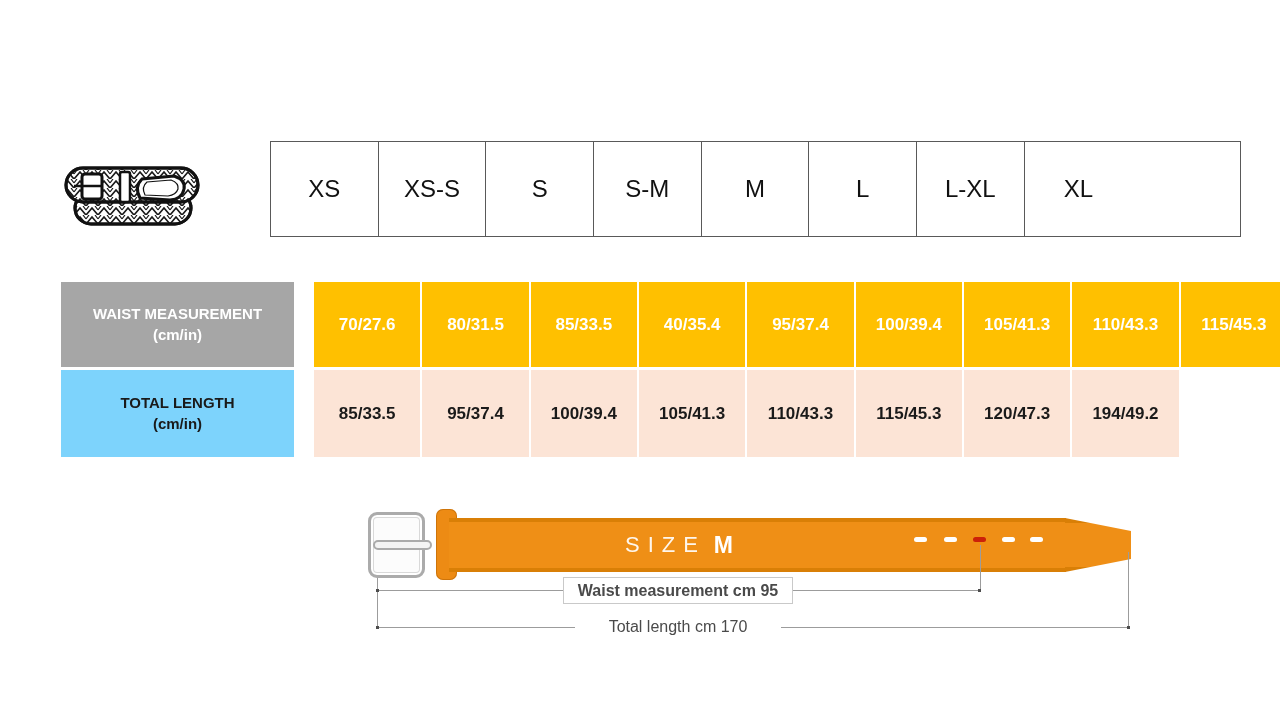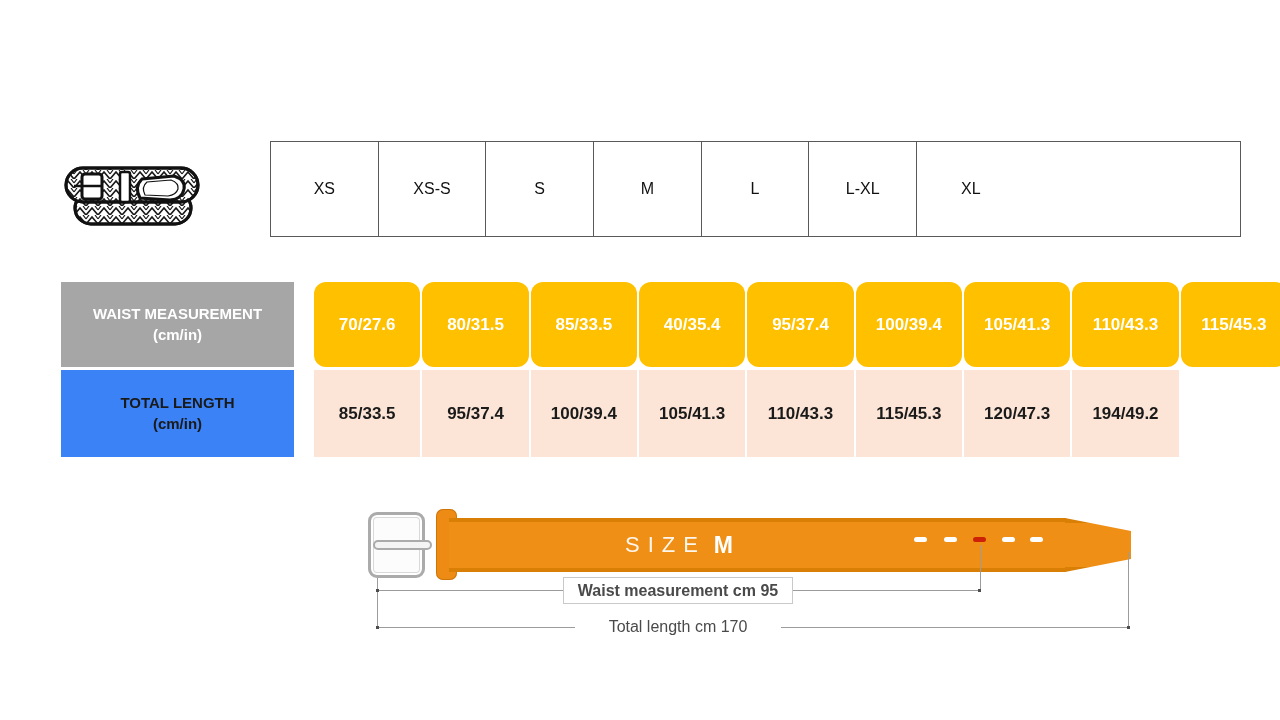--- a/index.html
+++ b/index.html
@@ -8,41 +8,41 @@
     font-family:"Liberation Sans",sans-serif;
   }
   
   .size-header{
     position:absolute;left:270px;top:141px;width:971px;height:96px;
     display:grid;grid-template-columns:repeat(9,1fr);
     border:1px solid #595959;box-sizing:border-box;background:#fff;
   }
   .size-header .cell{
     display:flex;align-items:center;justify-content:center;
-    border-right:1px solid #595959;font-size:16px;color:#111;
+    border-right:1px solid #595959;font-size:24px;color:#111;
   }
   .size-header .cell:last-child{border-right:none;}
   
   .measure-grid{
     position:absolute;left:16px;top:282px;width:1226px;
     display:grid;grid-template-columns:233px 16px repeat(9,1fr);
     grid-template-rows:85px 87px;column-gap:2px;row-gap:3px;margin-left:45px;
   }
   .mg-label{
     display:flex;flex-direction:column;align-items:center;justify-content:center;
     font-weight:bold;font-size:15px;line-height:1.35;text-align:center;
   }
   .mg-label.dark{background:#A6A6A6;color:#ffffff;}
-  .mg-label.light{background:#3b82f6;color:#1a1a1a;}
+  .mg-label.light{background:#7dd3fc;color:#1a1a1a;}
   .spacer{background:transparent;}
   .mg-val{
     display:flex;align-items:center;justify-content:center;
     font-weight:bold;font-size:17px;
   }
-  .mg-val.waist{background:#FFC000;color:#ffffff;border-radius:12px;}
+  .mg-val.waist{background:#FFC000;color:#ffffff;}
   .mg-val.total{background:#FCE4D6;color:#1a1a1a;}
   
   .clipart{position:absolute;left:62px;top:152px;}
   
   .buckle{
     position:absolute;left:368px;top:512px;width:57px;height:66px;
     border:3px solid #ABABAB;border-radius:9px;background:#FCFCFC;box-sizing:border-box;
     box-shadow:inset 0 0 0 2px #ffffff, inset 0 0 0 3px #d9d9d9;
   }
   .prong{
@@ -112,20 +112,21 @@
     <rect x="58" y="20" width="10" height="30" rx="2" fill="#ffffff" stroke="#111" stroke-width="2.5"></rect>
 
     <path d="M78,46 Q72,35 80,27 L112,24 Q124,28 122,37 Q120,47 108,48 Z" fill="#ffffff" stroke="#111" stroke-width="3"></path>
     <path d="M83,43 Q79,35 85,30 L109,28 Q117,31 116,37 Q114,43 106,44 Z" fill="none" stroke="#111" stroke-width="1.2"></path>
   </svg>
 
   <div class="size-header">
     <div class="cell">XS</div>
     <div class="cell">XS-S</div>
     <div class="cell">S</div>
+    <div class="cell">S-M</div>
     <div class="cell">M</div>
     <div class="cell">L</div>
     <div class="cell">L-XL</div>
     <div class="cell">XL</div>
   </div>
 
   <div class="measure-grid">
 
     <div class="mg-label dark">
       <span>WAIST MEASUREMENT</span>

